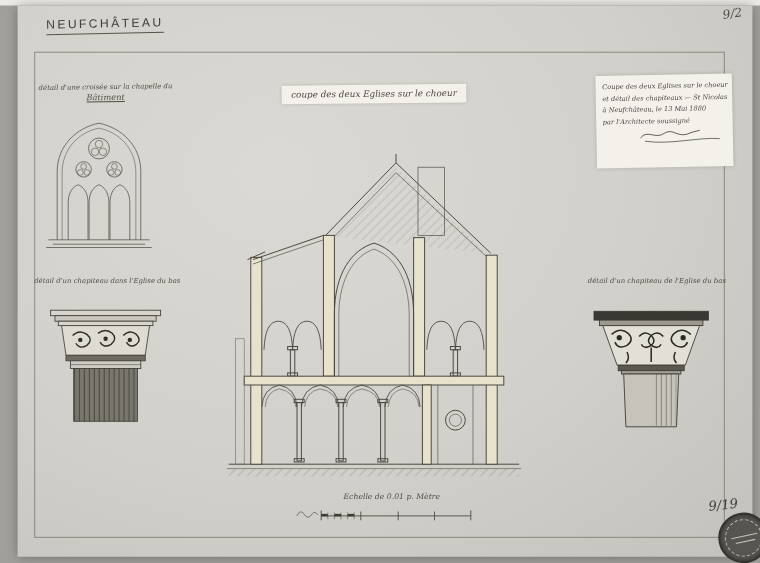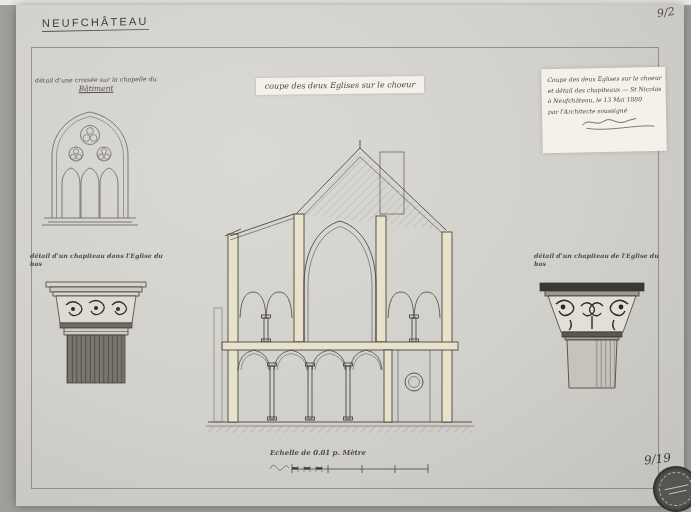--- a/index.html
+++ b/index.html
@@ -9,21 +9,21 @@
   #scan { position: relative; width: 691px; height: 512px; background: #a19f9a; overflow: hidden; }
   #topstrip { position: absolute; left: 0; top: 0; width: 691px; height: 5px; background: #eceae6; }
   #paper { position: absolute; left: 16px; top: 5px; width: 668px; height: 501px;
            background: radial-gradient(ellipse at 35% 30%, #dbd9d4 0%, #d2d0cb 55%, #c3c1bc 100%);
            box-shadow: 0 0 10px rgba(0,0,0,.35); }
   #frame { position: absolute; left: 31px; top: 47px; width: 628px; height: 442px;
            border: 1px solid rgba(95,92,84,.55); }
 
   .hand { font-family: "DejaVu Serif", serif; font-style: italic; color: #4e4c44; }
   .caption { position: absolute; font-family: "DejaVu Serif", serif; font-style: italic;
-             color: #504e46; text-align: left; line-height: 1.3; font-weight: bold; }
+             color: #504e46; text-align: right; line-height: 1.3; }
 
   #title { position: absolute; left: 42px; top: 16px; font-family: "Liberation Sans", sans-serif;
            font-size: 11px; letter-spacing: 2.2px; color: #3f3d37;
            border-bottom: 1px solid #55534b; padding-bottom: 2px; transform: rotate(-1.2deg); }
 
   #corner-number { position: absolute; right: 16px; top: 6px; font-size: 11px; transform: rotate(-8deg); }
 
   #window-caption { position: absolute; left: 30px; top: 76px; width: 132px; text-align: center;
                     font-family: "DejaVu Serif", serif; font-style: italic; color: #504e46; transform: rotate(-0.8deg); }
   #window-caption .l1 { font-size: 6.3px; }

